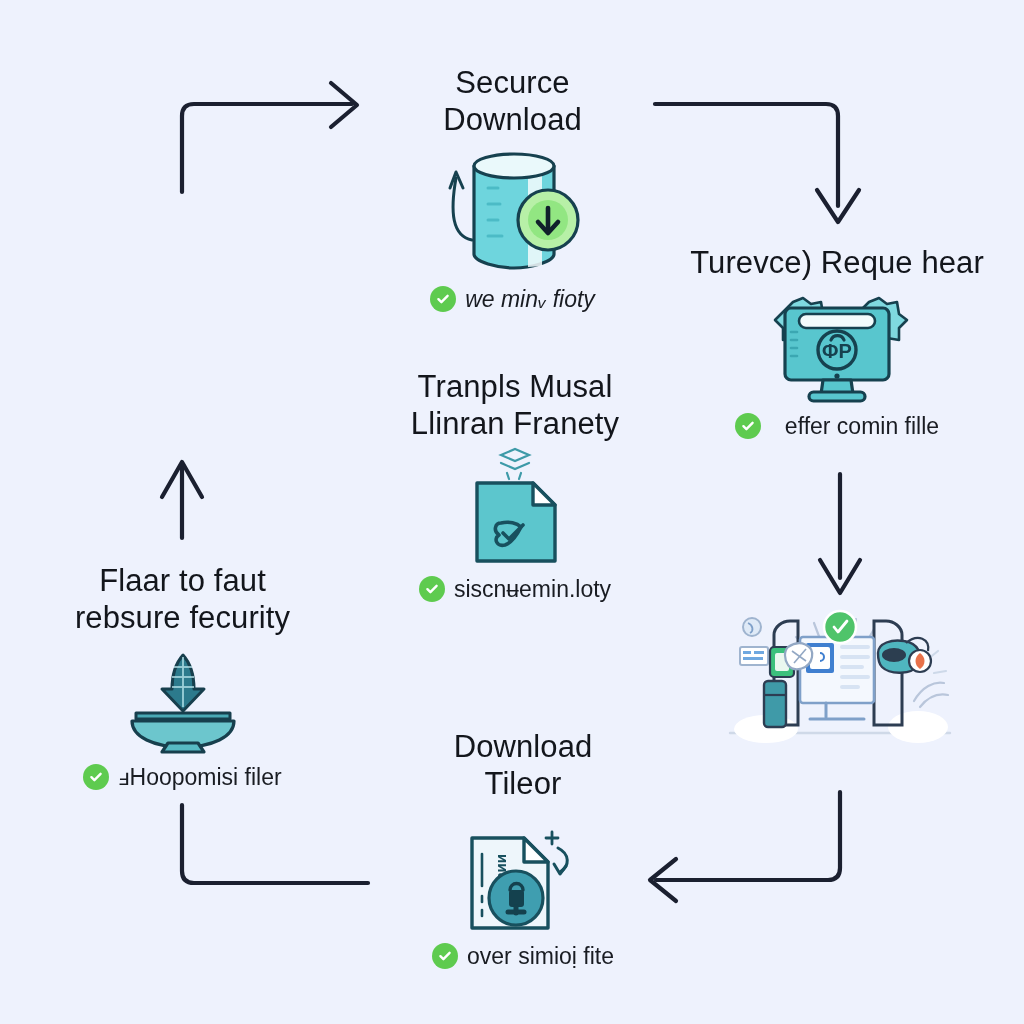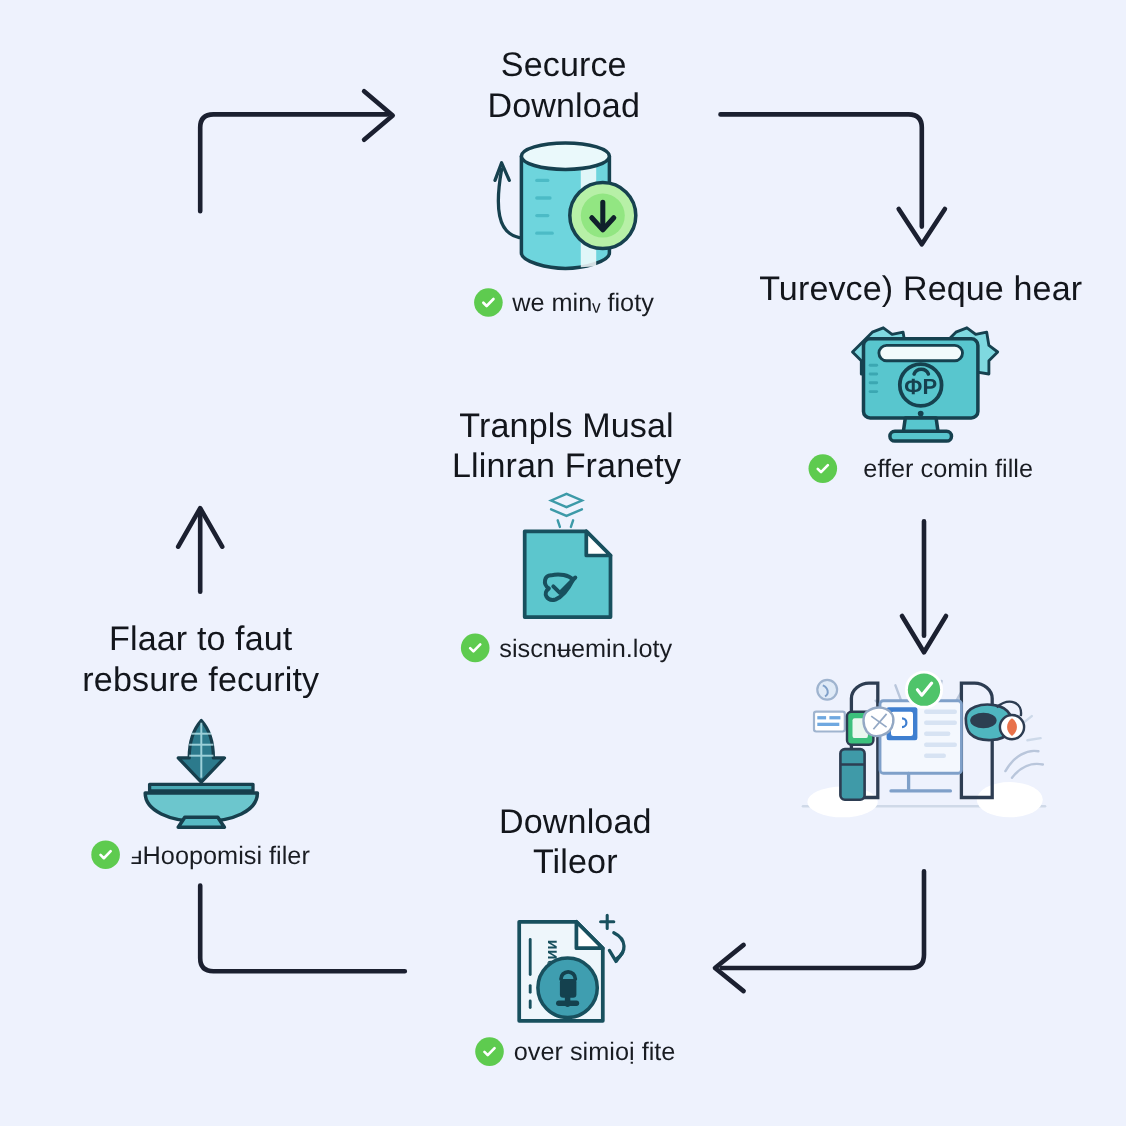--- a/index.html
+++ b/index.html
@@ -72,23 +72,23 @@
     line-height: 26px;
     color: #191c22;
     white-space: nowrap;
   }
 
   
   #node-trusted-source { left: 40px;  top: 206px;  width: 290px; }
   #node-trusted-source .node-icon { margin-top: 10px; height: 120px; }
   #node-trusted-source .node-caption { margin-top: 6px; }
 
-  #node-secure-download { left: 380px; top: 40px;  width: 265px; }
+  #node-secure-download { left: 380px; top: 64px;  width: 265px; }
   #node-secure-download .node-icon { margin-top: 10px; height: 130px; }
-  #node-secure-download .node-caption { margin-top: 8px; }
+  #node-secure-download .node-caption { margin-top: 8px; font-style: italic; }
 
   #node-verify-request { left: 672px; top: 244px; width: 330px; }
   #node-verify-request .node-icon { margin-top: 6px; height: 120px; text-align: center; }
   #node-verify-request .node-caption { margin-top: 6px; gap: 24px; }
 
   #node-transfer-integrity { left: 390px; top: 368px; width: 250px; }
   #node-transfer-integrity .node-icon { margin-top: 6px; height: 120px; }
   #node-transfer-integrity .node-caption { margin-top: 8px; }
 
   #node-assure-security { left: 45px; top: 562px; width: 275px; }

